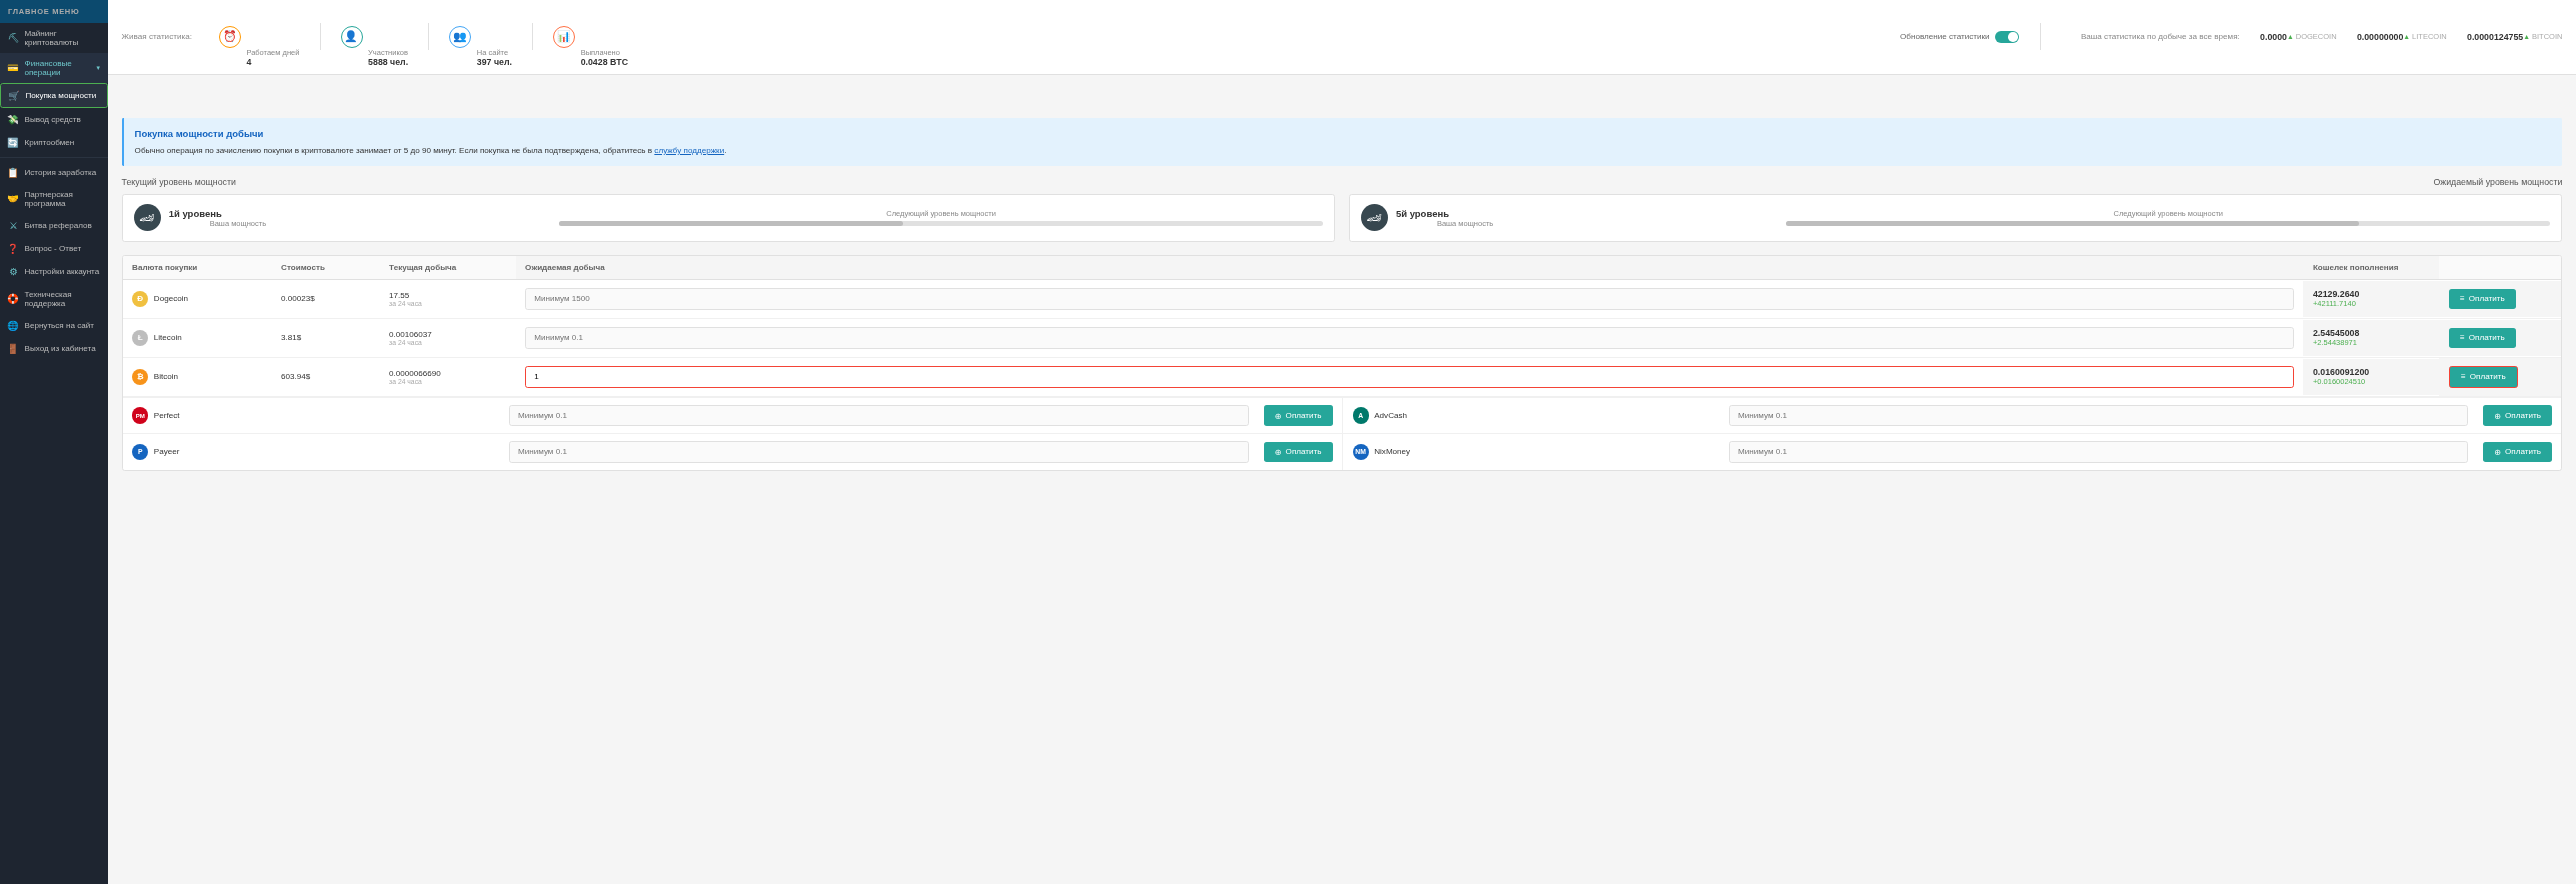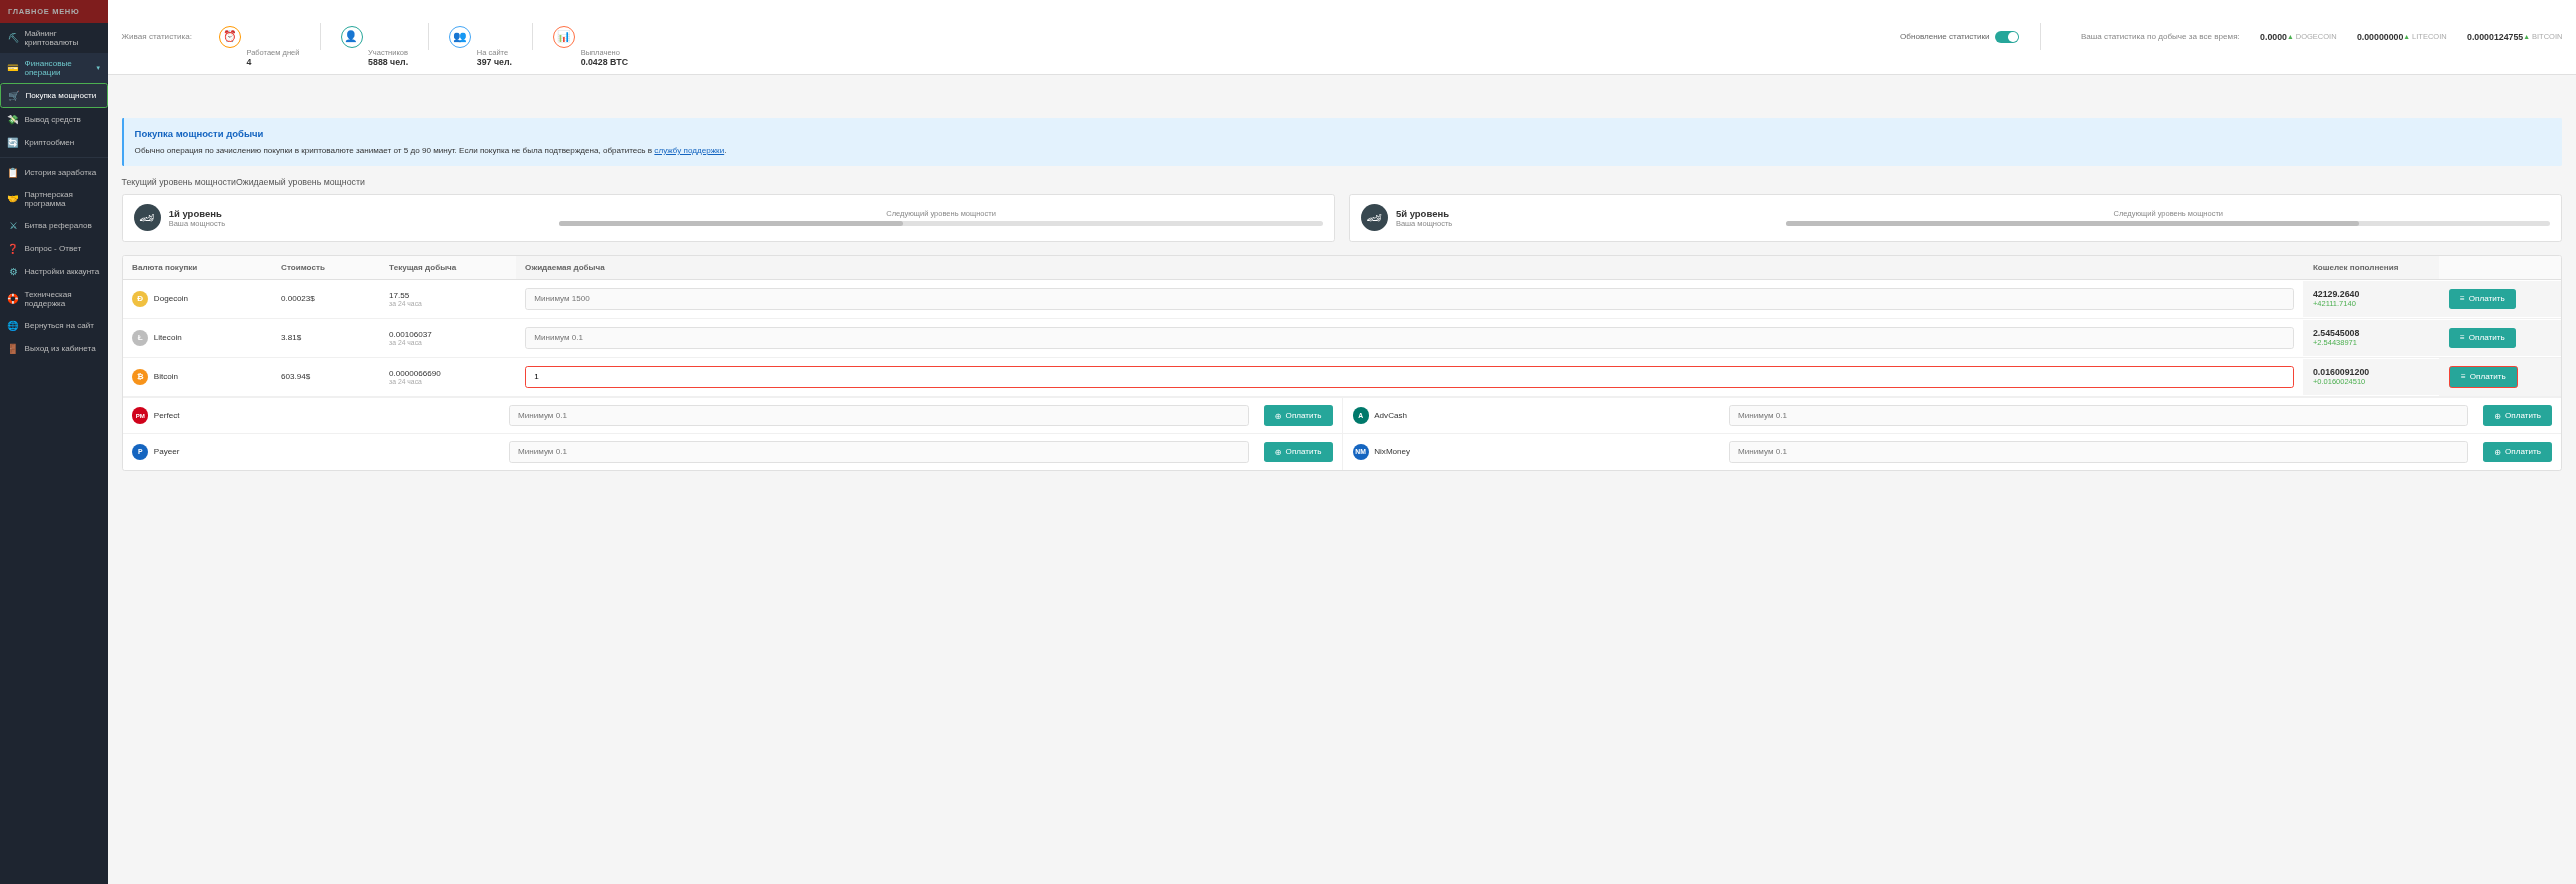--- a/index.html
+++ b/index.html
@@ -8,21 +8,21 @@
     
     .sidebar {
       width: 108px;
       background: #1e2530;
       color: #ccc;
       flex-shrink: 0;
       display: flex;
       flex-direction: column;
     }
     .sidebar-header {
-      background: #7f1d1d;
+      background: #0c4a6e;
       padding: 6.8px 8.1px;
       font-size: 7.5px;
       font-weight: bold;
       color: #aaa;
       letter-spacing: 0.7px;
     }
     .sidebar-item {
       display: flex;
       align-items: center;
       gap: 5.4px;
@@ -89,39 +89,39 @@
       margin-bottom: 11px;
       border-radius: 1.4px;
       font-size: 8.1px;
       color: #333;
       line-height: 1.6;
     }
     .info-block .info-title { font-weight: bold; font-size: 9.5px; color: #1565c0; margin-bottom: 4.1px; }
     .info-block a { color: #1565c0; }
 
     
-    .section-row { display: flex; margin-bottom: 6.8px; align-items: center; }
+    .section-row { display: flex; justify-content: space-between; margin-bottom: 6.8px; align-items: center; }
     .section-title { font-size: 8.8px; color: #555; }
 
     
     .level-row { display: flex; gap: 13.6px; margin-bottom: 13.6px; }
     .level-card {
       flex: 1;
       background: #fff;
       border: 0.7px solid #e0e0e0;
       border-radius: 2.7px;
       padding: 9.5px 11px;
       display: flex;
       align-items: center;
       gap: 8.1px;
     }
     .level-icon { width: 27px; height: 27px; background: #37474f; border-radius: 50%; display: flex; align-items: center; justify-content: center; color: #fff; font-size: 12.2px; }
     .level-info { flex: 1; }
     .level-name { font-weight: bold; font-size: 9.5px; color: #333; }
-    .level-sub { font-size: 7.5px; color: #888; }
+    .level-sub { font-size: 7.5px; color: #888; margin-left: 41px; }
     .level-next-label { font-size: 7.5px; color: #888; text-align: center; }
     .level-bar { height: 5.4px; background: #e0e0e0; border-radius: 2.7px; margin-top: 2.7px; }
     .level-bar-fill { height: 100%; background: #bdbdbd; border-radius: 2.7px; }
 
     
     .table-card { background: #fff; border: 0.7px solid #e0e0e0; border-radius: 2.7px; overflow: hidden; }
     .table-header { display: grid; grid-template-columns: 149px 108px 136px 1fr 136px 122px; background: #fafafa; border-bottom: 0.7px solid #e0e0e0; }
     .th { padding: 6.8px 9.5px; font-size: 8.1px; color: #666; font-weight: bold; }
 
     .table-row { display: grid; grid-template-columns: 149px 108px 136px 1fr 136px 122px; border-bottom: 0.7px solid #f0f0f0; align-items: center; }

